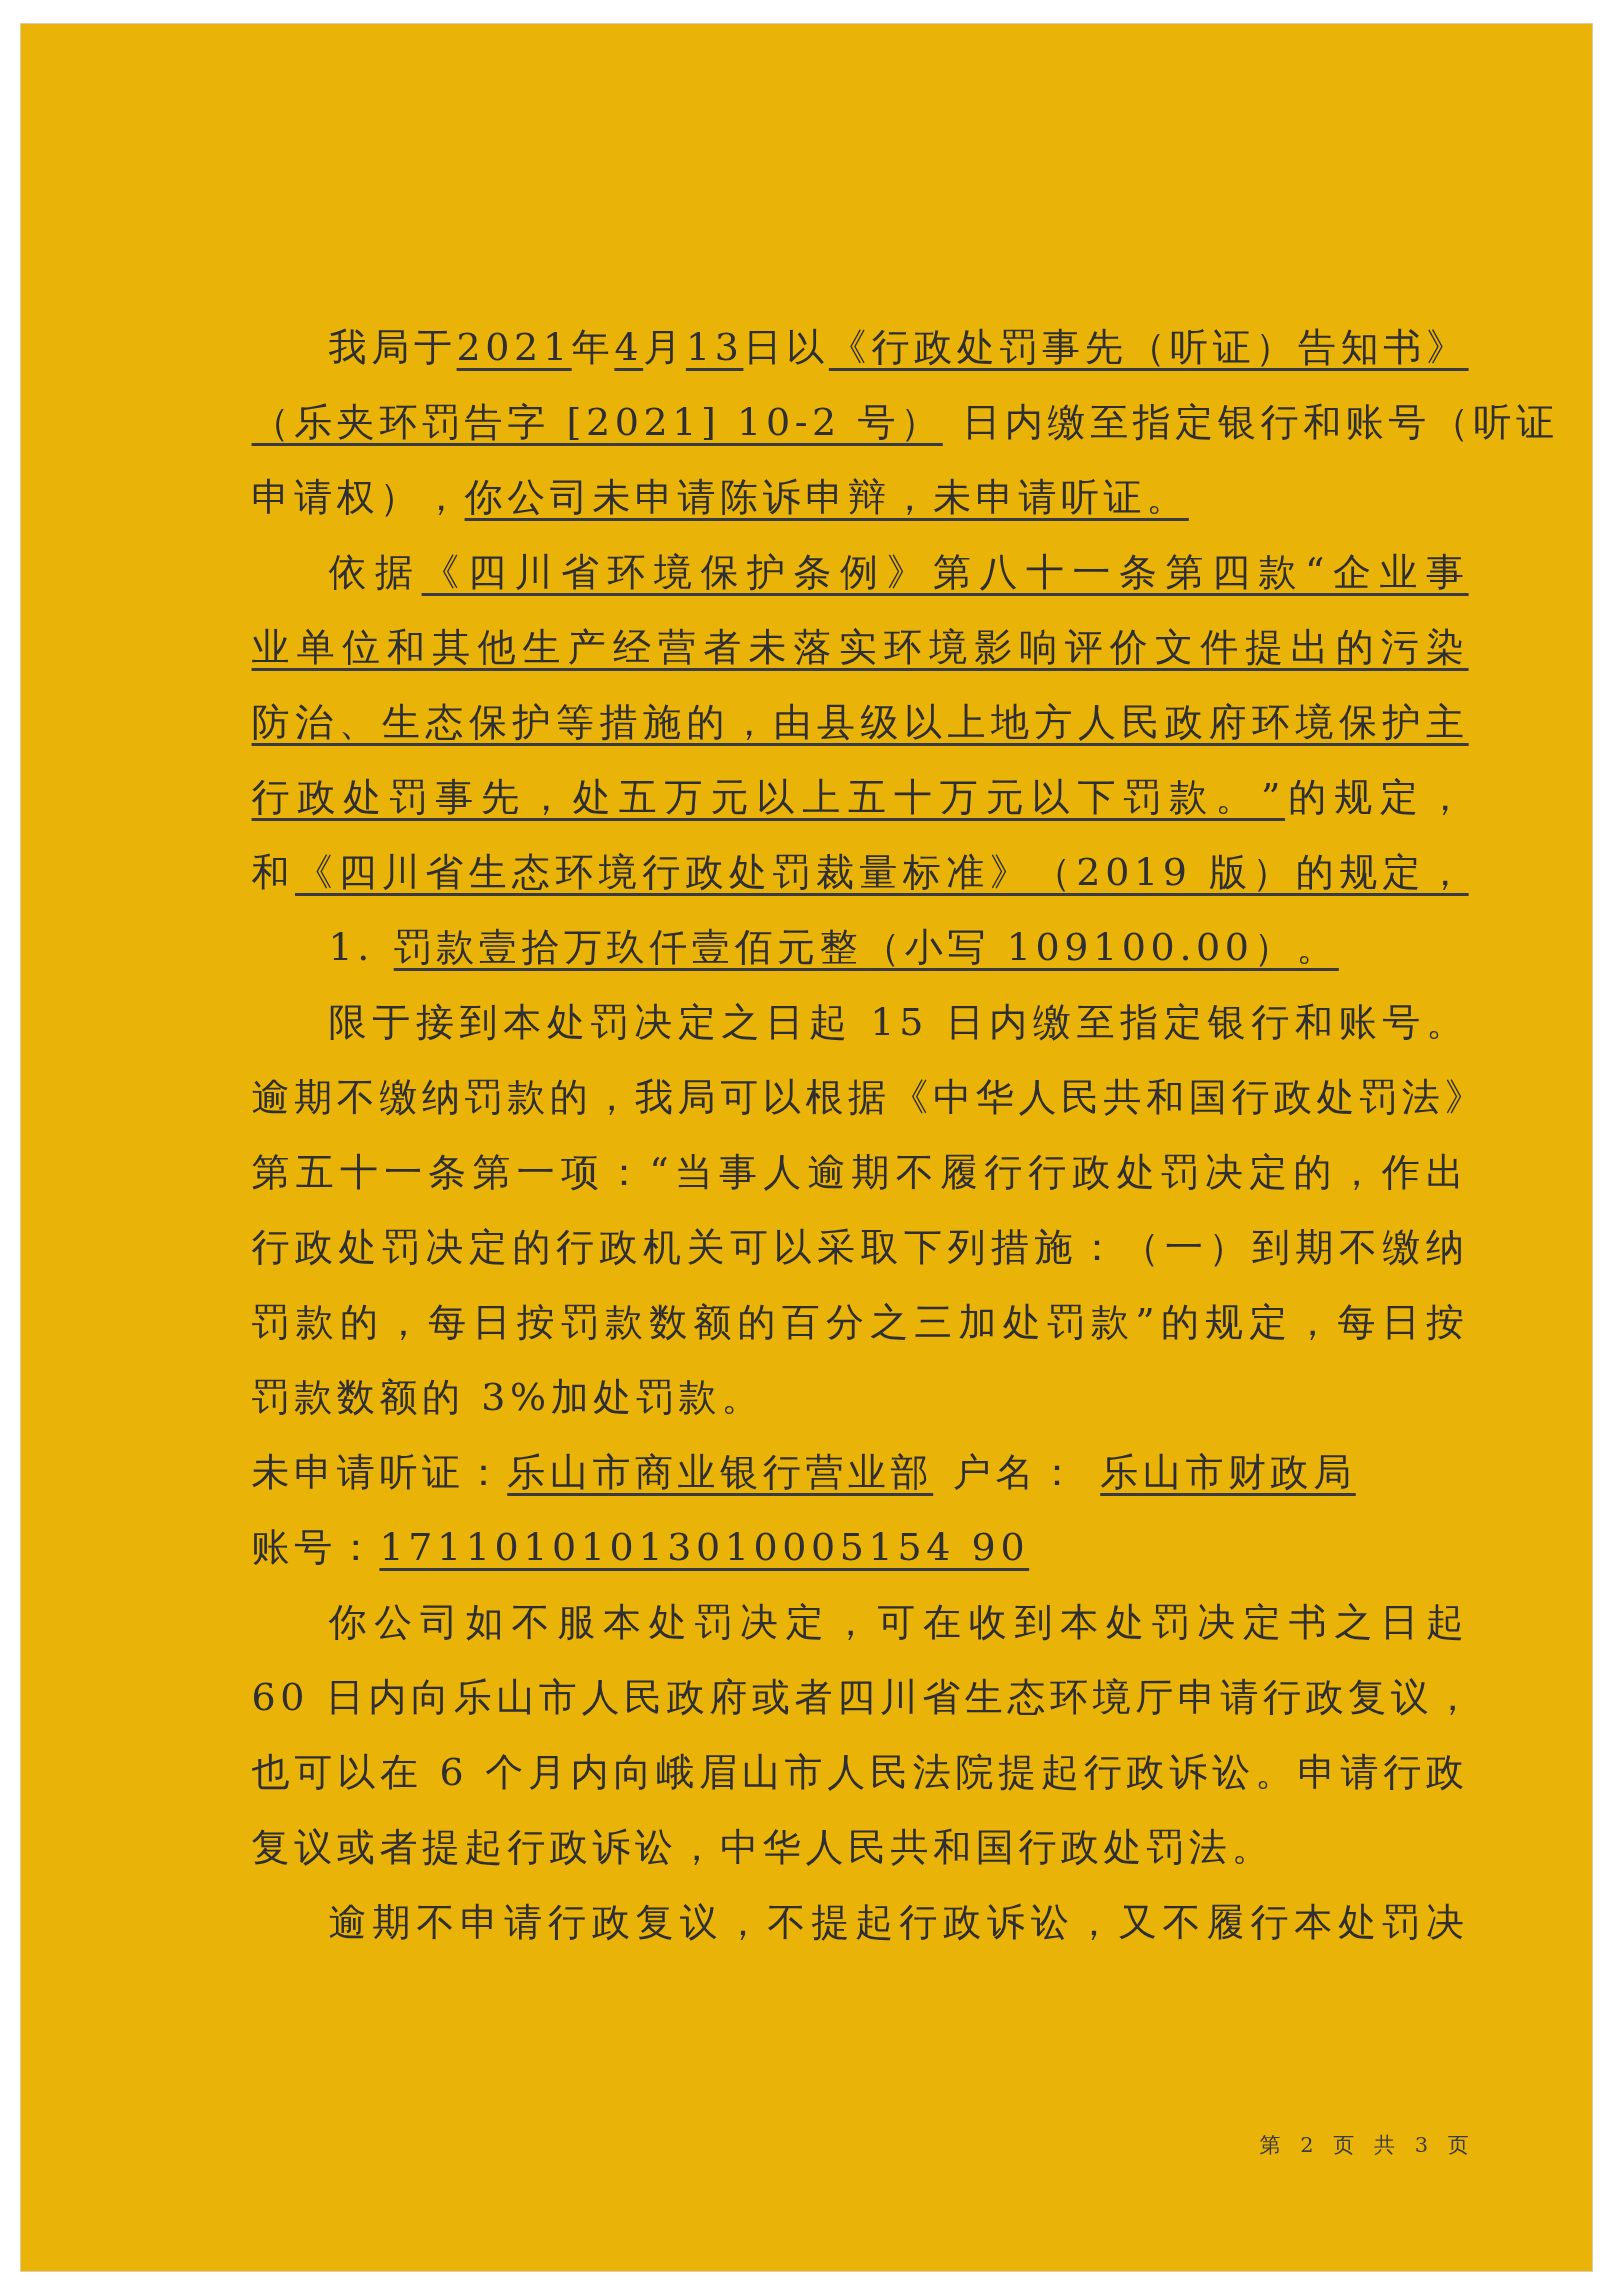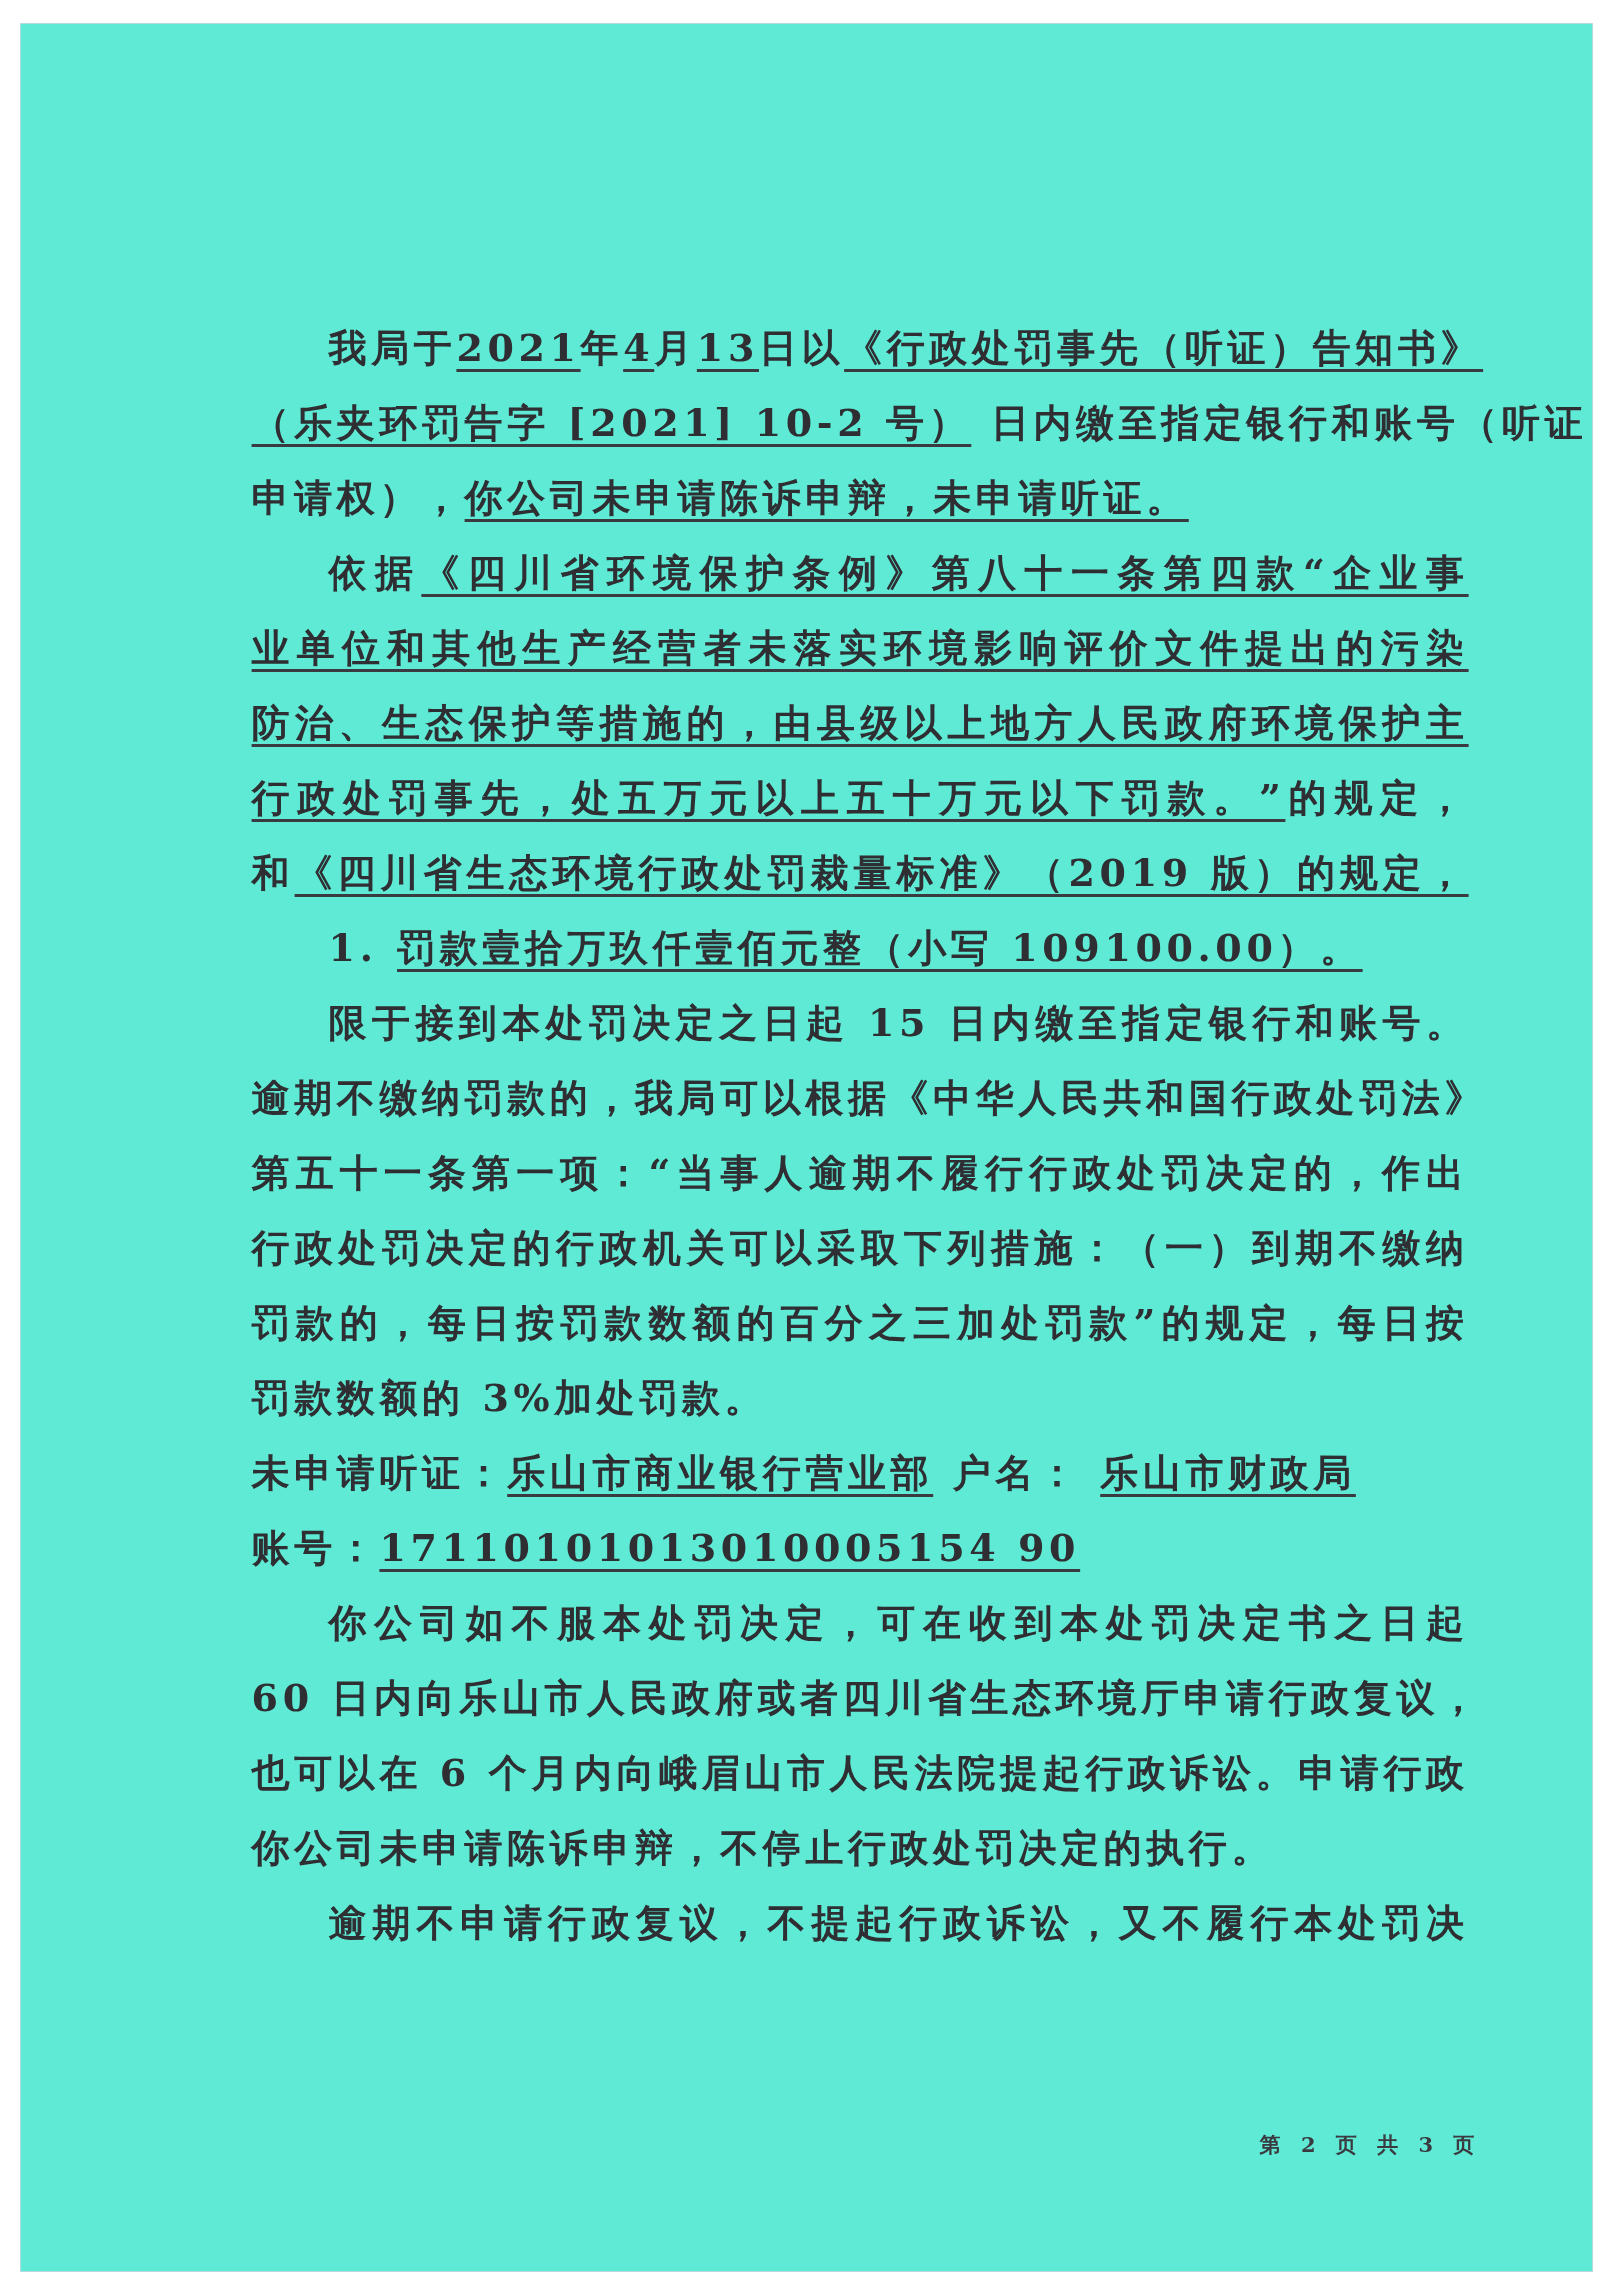--- a/index.html
+++ b/index.html
@@ -1,21 +1,20 @@
 <!DOCTYPE html>
 <html style="font-size:10.5px"><head>
 <meta charset="utf-8">
 <style>
   html, body { margin: 0; padding: 0; background: #ffffff; }
   body { width: 1623px; height: 2295px; position: relative; overflow: hidden; }
   .page {
     position: absolute; left: 19.6px; top: 23px; width: 1573px; height: 2249px;
-    background: #5eead4;
+    background: #eab308;
     box-shadow: inset 0 0 0 0.7px #d6d5e3;
-    font-weight: bold;
   }
   .body-text {
     position: absolute; left: 232px; top: 287px; width: 1217px;
     font-family: "DejaVu Serif", "Liberation Serif", serif;
     font-size: 38px; line-height: 75px; color: #2e2e33;
     letter-spacing: 4.6px;
   }
   .line { height: 75px; white-space: nowrap; overflow: visible; text-align: justify; text-align-last: justify; }
   .line.short { text-align: right; text-align-last: left; }
   .indent { padding-left: 77px; }
@@ -93,21 +92,21 @@
     <div class="line indent">
       <span>你公司如不服本处罚决定，可在收到本处罚决定书之日起</span>
     </div>
     <div class="line">
       <span>60 日内向乐山市人民政府或者四川省生态环境厅申请行政复议，</span>
     </div>
     <div class="line">
       <span>也可以在 6 个月内向峨眉山市人民法院提起行政诉讼。申请行政</span>
     </div>
     <div class="line short">
-      <span>你公司未申请陈诉申辩，不停止行政处罚决定的执行。</span>
+      <span>复议或者提起行政诉讼，中华人民共和国行政处罚法。</span>
     </div>
 
     <div class="line indent">
       <span>逾期不申请行政复议，不提起行政诉讼，又不履行本处罚决</span>
     </div>
   </div>
 
   <div class="footer">第 2 页 共 3 页</div>
 </div>
 

